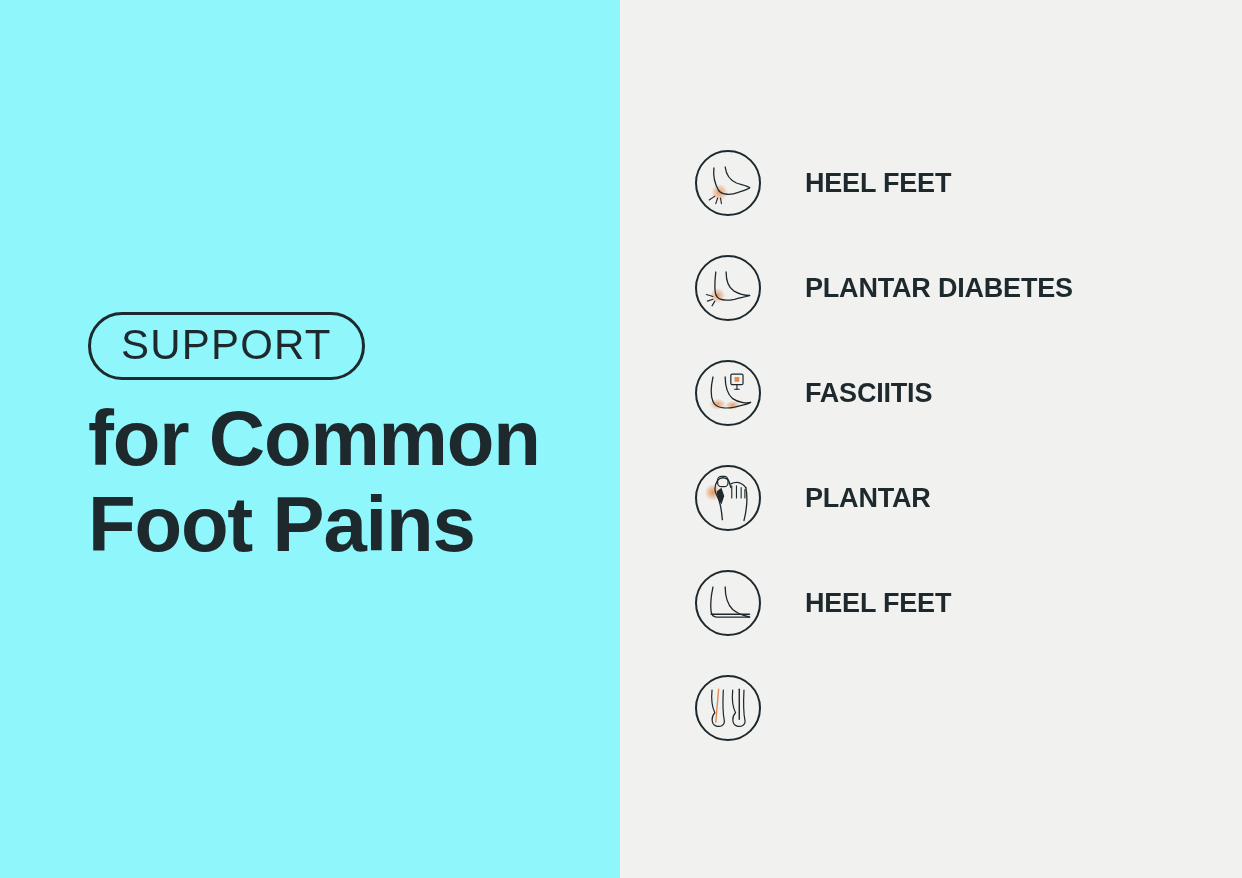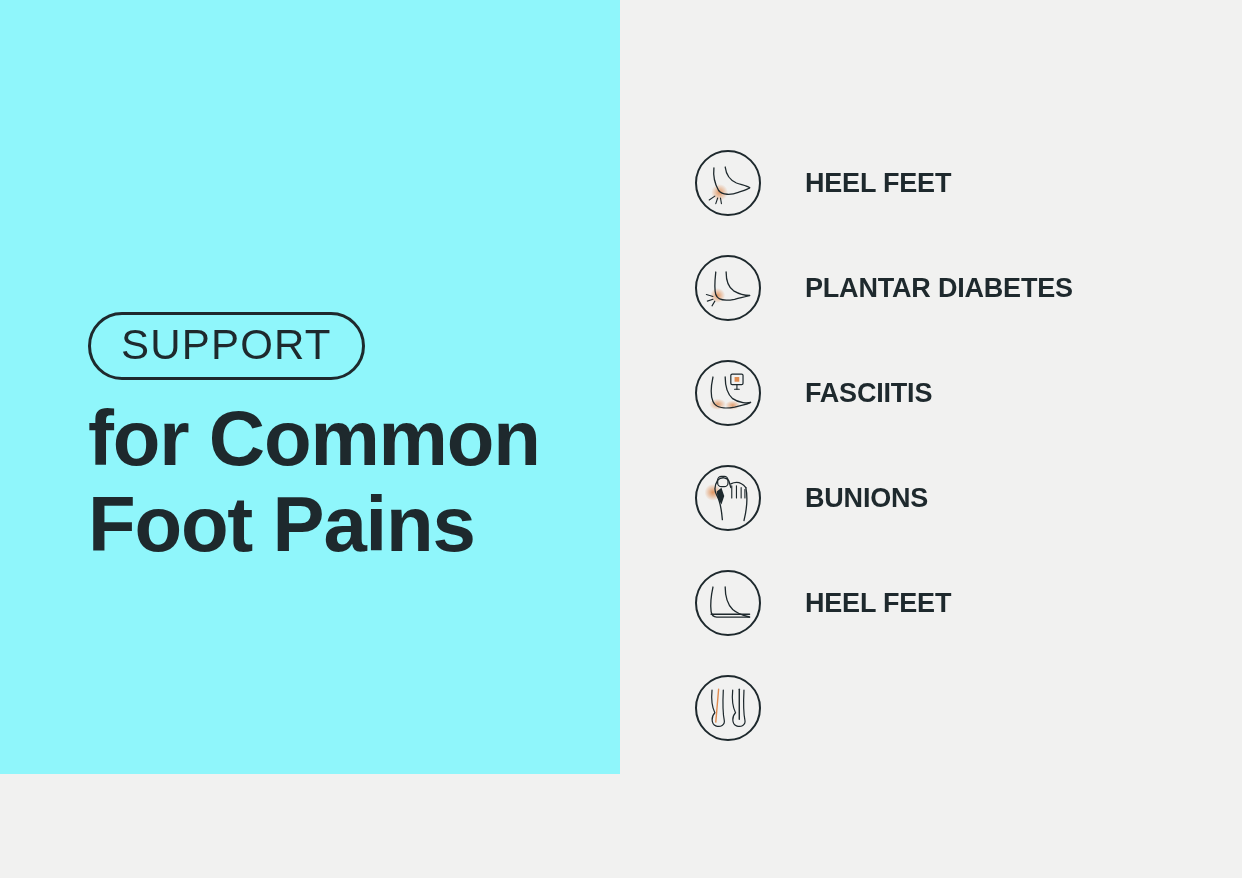--- a/index.html
+++ b/index.html
@@ -16,21 +16,21 @@
   .poster {
     position: relative;
     width: 1242px;
     height: 878px;
     display: flex;
   }
   
   .left-panel {
     position: relative;
     width: 620px;
-    height: 774px;
+    height: 878px;
     background: #8ff6fb;
     flex: 0 0 620px;
     box-sizing: border-box;
   }
   .headline-block {
     position: absolute;
     left: 88px;
     top: 312px;
     width: 500px;
   }
@@ -212,21 +212,21 @@
             <g stroke="#1e292d" stroke-width="1.2" stroke-linecap="round">
               <path d="M37 20 L37 33"></path>
               <path d="M42 20 L42 33"></path>
               <path d="M47 22 L47 33"></path>
               <path d="M51 24 L51 33"></path>
             </g>
             <path d="M36 18 C42 15, 48 17, 52 22" fill="none" stroke="#1e292d" stroke-width="1.4" stroke-linecap="round"></path>
             <path d="M21 26 L26 22 L29 31 L26 40 L22 33 Z" fill="#1e292d"></path>
           </svg>
         </span>
-        <span class="condition-label">BUNIONS</span>
+        <span class="condition-label">PLANTAR</span>
       </div>
 
       <div class="condition-row">
         <span class="icon-circle">
           <svg viewBox="0 0 66 66">
             <path d="M17 16 C15 25, 14 34, 15 42 C15.5 46, 17 48, 21 48 L56 48" fill="none" stroke="#1e292d" stroke-width="1.4" stroke-linecap="round"></path>
             <path d="M30 16 C30 26, 32 34, 38 40 C45 46, 53 47, 56 48" fill="none" stroke="#1e292d" stroke-width="1.4" stroke-linecap="round"></path>
             <path d="M15 45 L56 45" fill="none" stroke="#1e292d" stroke-width="1.4" stroke-linecap="round"></path>
           </svg>
         </span>

